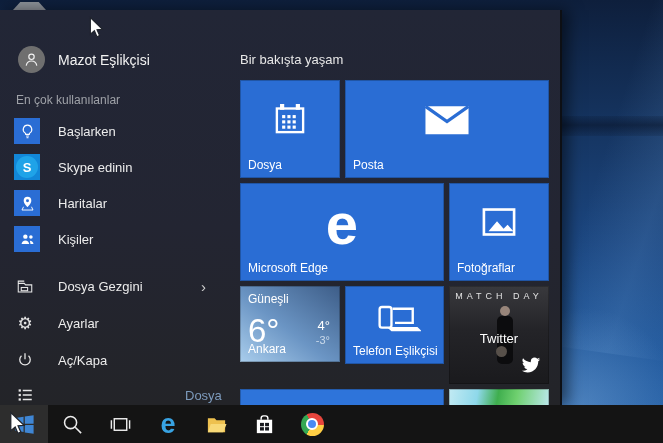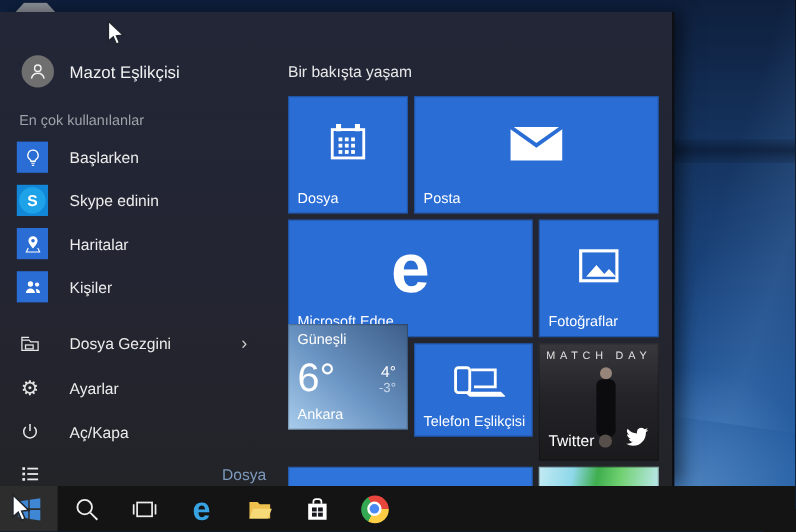--- a/index.html
+++ b/index.html
@@ -52,21 +52,21 @@
   
   .group-title{position:absolute;left:240px;top:42px;font-size:13px;color:#e8e8e8;}
   .tile{position:absolute;background:#2a6dd4;box-shadow:inset 0 0 0 1px rgba(0,0,0,.22);cursor:default;}
   .tile .t-label{position:absolute;left:8px;bottom:6px;font-size:12px;color:#fff;white-space:nowrap;}
   .tile .t-icon{position:absolute;left:50%;top:42%;transform:translate(-50%,-50%);}
 
   .t-takvim{left:240px;top:70px;width:100px;height:98px;}
   .t-posta{left:345px;top:70px;width:204px;height:98px;}
   .t-edge{left:240px;top:173px;width:204px;height:98px;}
   .t-foto{left:449px;top:173px;width:100px;height:98px;}
-  .t-hava{left:240px;top:260px;width:100px;height:88px;
+  .t-hava{left:240px;top:276px;width:100px;height:76px;
     background:linear-gradient(to bottom left,#3d5d88 0%,#6b95c4 55%,#a9cdec 100%);}
   .t-telefon{left:345px;top:276px;width:99px;height:78px;}
   .t-twitter{left:449px;top:276px;width:100px;height:98px;
     background:linear-gradient(180deg,#39393d 0%,#242428 45%,#1a1a1d 100%);}
   .t-partblue{left:240px;top:379px;width:204px;height:26px;background:#2e74da;}
   .t-partgreen{left:449px;top:379px;width:100px;height:26px;
     background:linear-gradient(100deg,#c2eaf3 0%,#8ed8ea 28%,#3fae4e 48%,#6fd06f 66%,#bfe9f2 100%);}
 
   .edge-letter{font-size:58px;font-weight:bold;color:#fff;line-height:1;}
 
@@ -76,21 +76,21 @@
   .w-high{position:absolute;right:10px;top:32px;font-size:13px;color:#fff;}
   .w-low{position:absolute;right:10px;top:48px;font-size:11px;color:#eaf2fa;opacity:.75;}
   .w-city{position:absolute;left:8px;bottom:6px;font-size:12px;color:#fff;}
 
   
   .matchday{position:absolute;left:0;right:0;top:5px;text-align:center;
     font-size:9px;letter-spacing:4px;color:#e2e2e2;}
   .figure{position:absolute;left:46px;top:20px;width:20px;height:58px;}
   .figure::before{content:"";position:absolute;left:5px;top:0;width:10px;height:10px;border-radius:50%;background:#98857a;}
   .figure::after{content:"";position:absolute;left:2px;top:10px;width:16px;height:48px;border-radius:5px;background:#0c0c0e;}
-  .tw-row{position:absolute;left:8px;right:8px;bottom:6px;display:flex;align-items:center;}
+  .tw-row{position:absolute;left:8px;right:8px;bottom:6px;display:flex;align-items:center;flex-direction:column;}
   .tw-label{font-size:13px;color:#fff;}
   .club-badge{width:11px;height:11px;border-radius:50%;background:#57504a;margin-left:4px;flex:0 0 auto;}
   .tw-bird{margin-left:auto;}
   .tw-bird svg{width:20px;height:17px;}
 
   
   .taskbar{position:absolute;left:0;right:0;bottom:0;height:38px;background:#141414;display:flex;align-items:stretch;}
   .tb-btn{width:48px;display:flex;align-items:center;justify-content:center;}
   .tb-btn svg{width:23px;height:23px;}
   .tb-start{background:#2d2d2d;}

